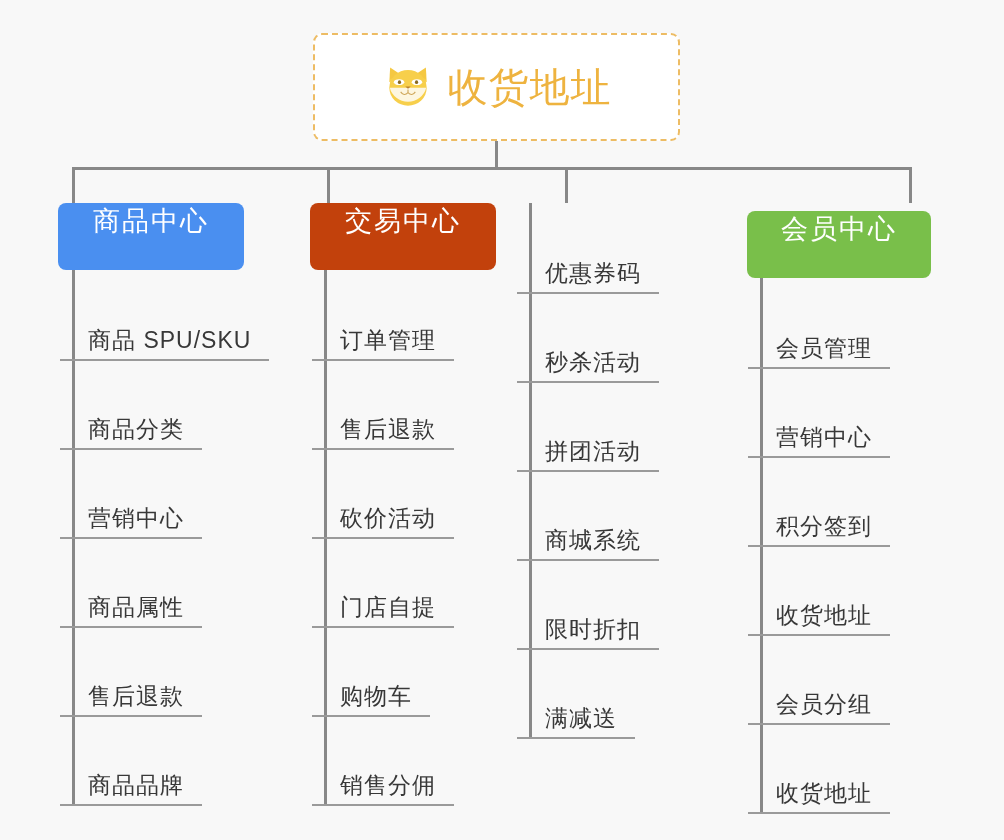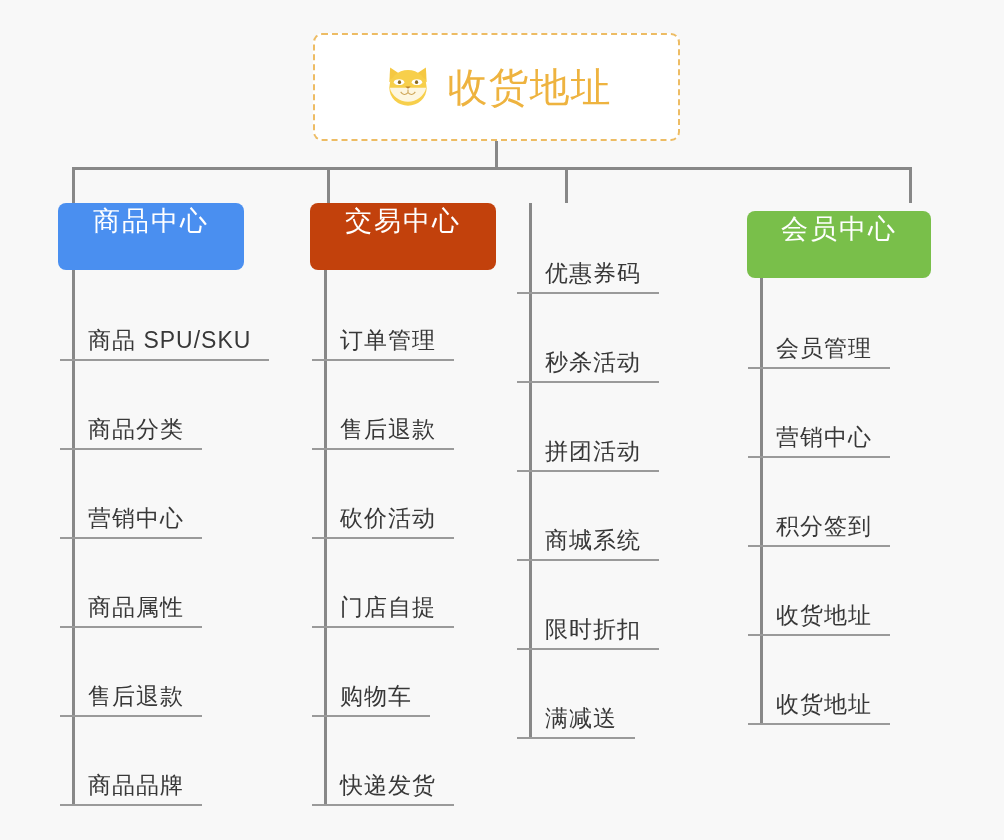--- a/index.html
+++ b/index.html
@@ -203,21 +203,21 @@
       <li class="leaf-item">
           <span class="leaf-label">砍价活动</span>
         </li>
       <li class="leaf-item">
           <span class="leaf-label">门店自提</span>
         </li>
       <li class="leaf-item">
           <span class="leaf-label">购物车</span>
         </li>
       <li class="leaf-item">
-          <span class="leaf-label">快递发货</span>
+          <span class="leaf-label">销售分佣</span>
         </li>
     </ul>
   </div>
 
   <div class="column" data-col="2">
     <ul class="leaf-list">
       <li class="leaf-item">
           <span class="leaf-label">优惠券码</span>
         </li>
       <li class="leaf-item">
@@ -249,18 +249,21 @@
       <li class="leaf-item">
           <span class="leaf-label">营销中心</span>
         </li>
       <li class="leaf-item">
           <span class="leaf-label">积分签到</span>
         </li>
       <li class="leaf-item">
           <span class="leaf-label">收货地址</span>
         </li>
       <li class="leaf-item">
+          <span class="leaf-label">会员分组</span>
+        </li>
+      <li class="leaf-item">
           <span class="leaf-label">收货地址</span>
         </li>
     </ul>
   </div>
 
 </div>
 
 </body></html>

